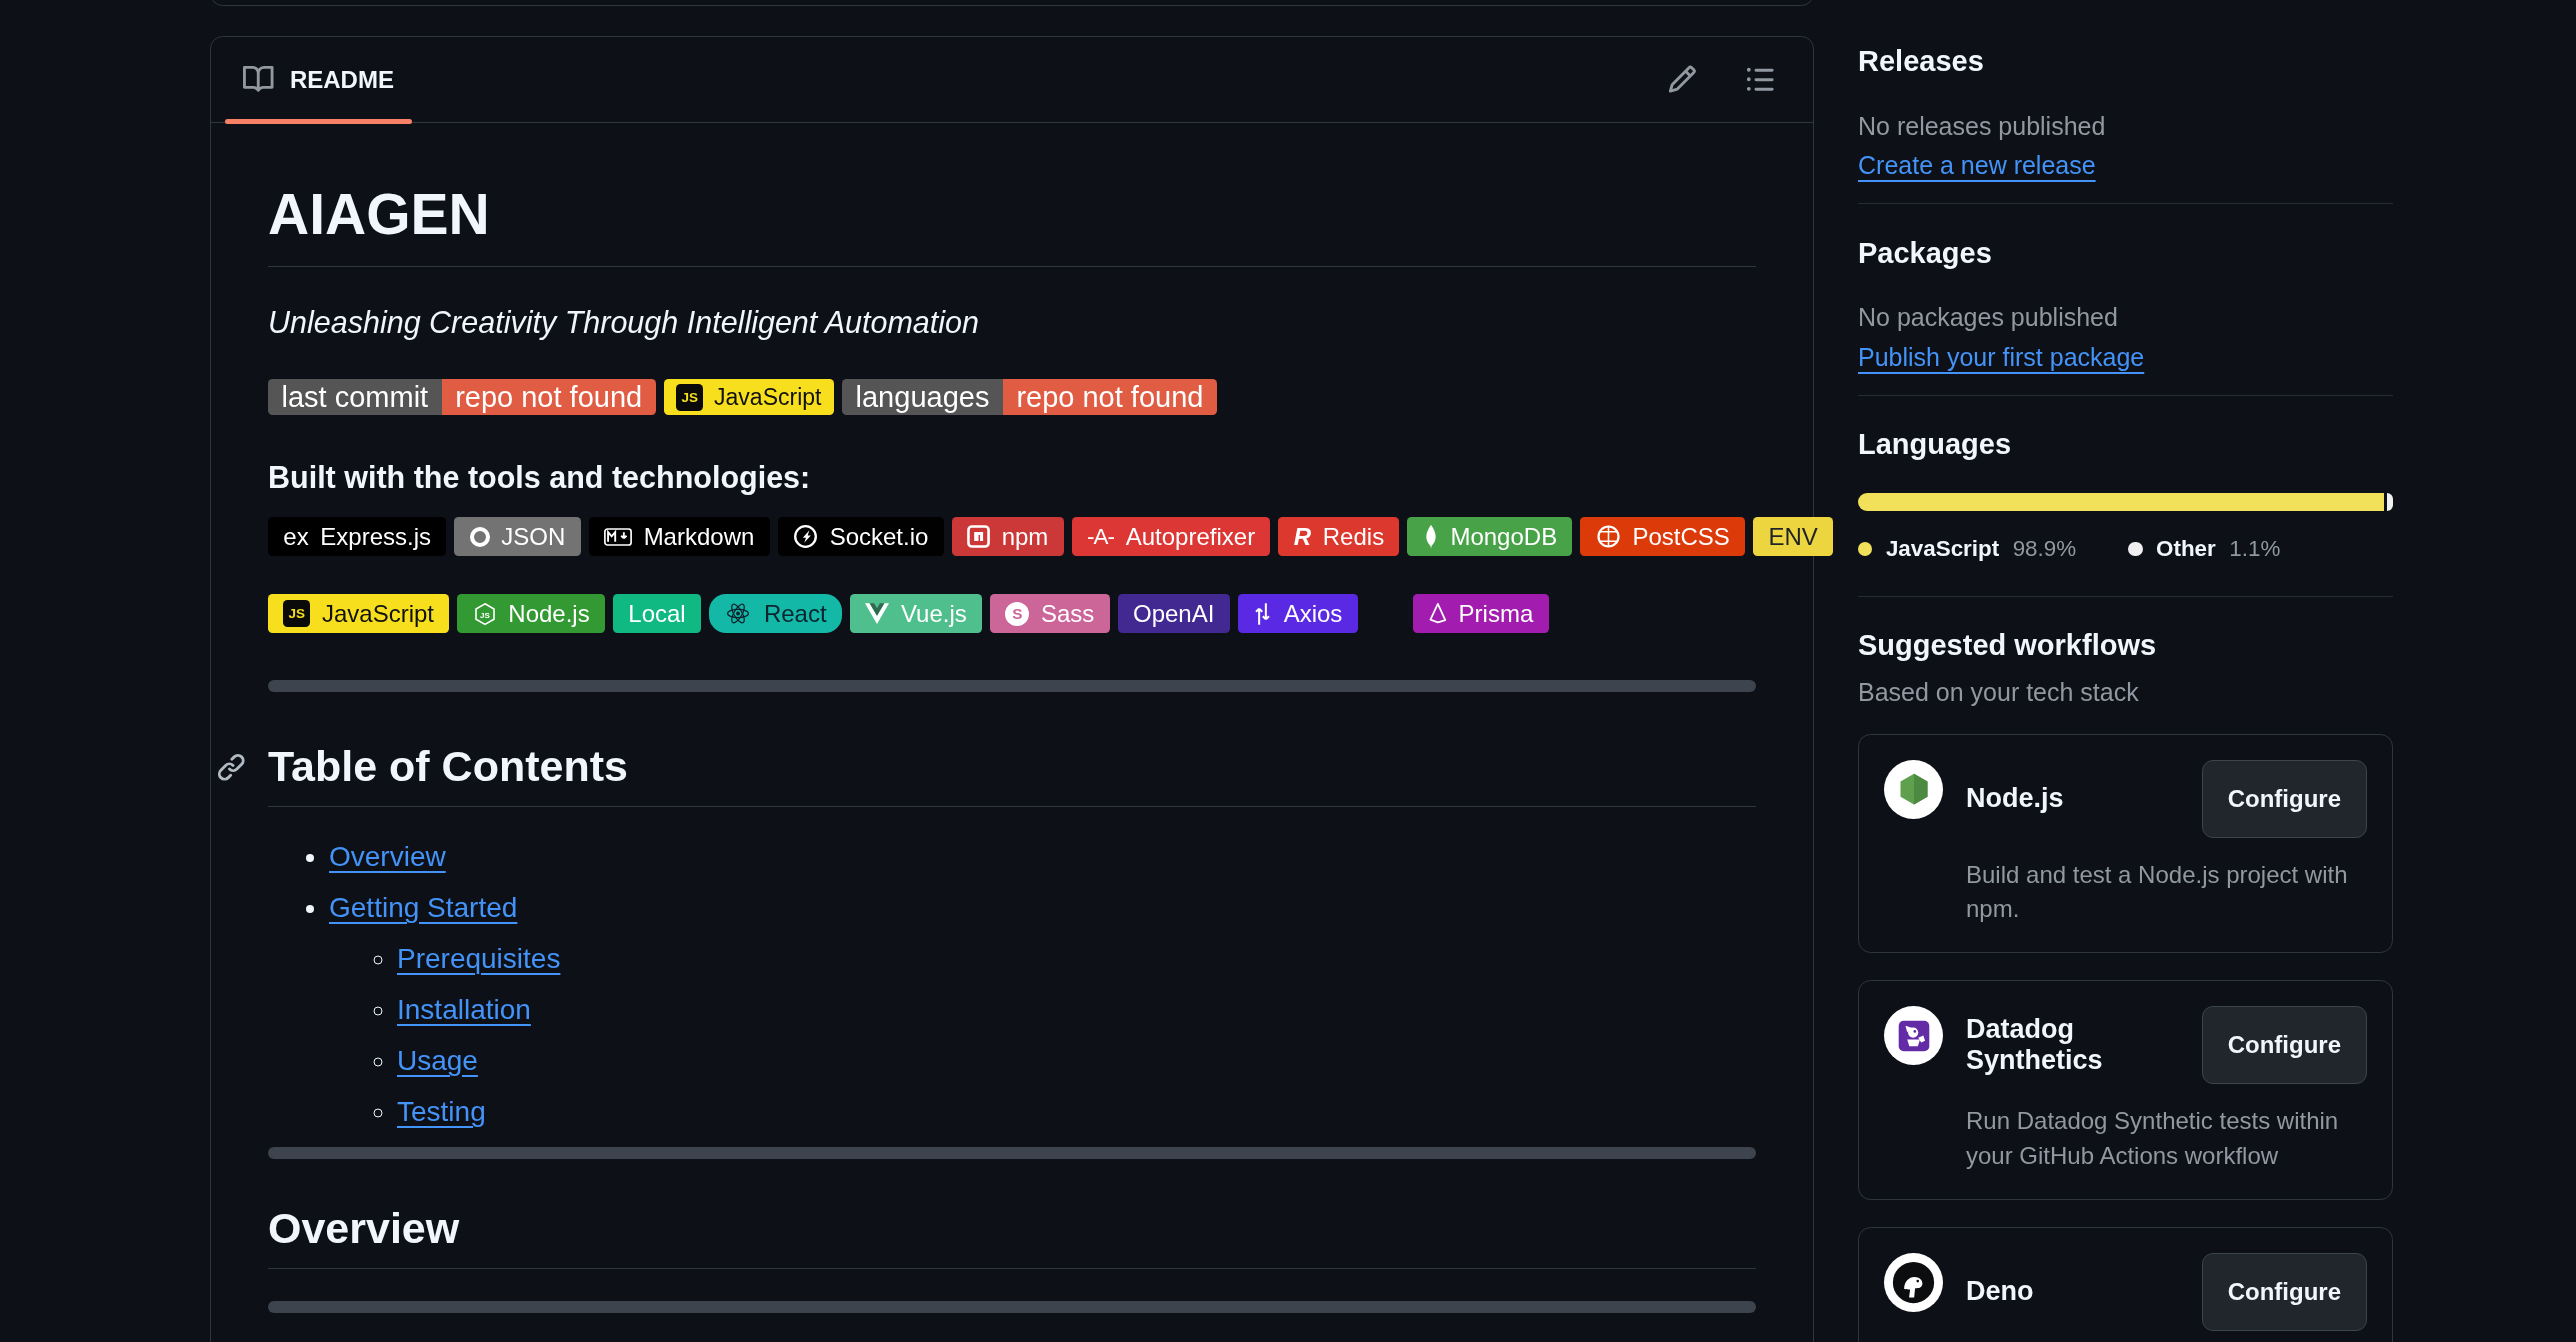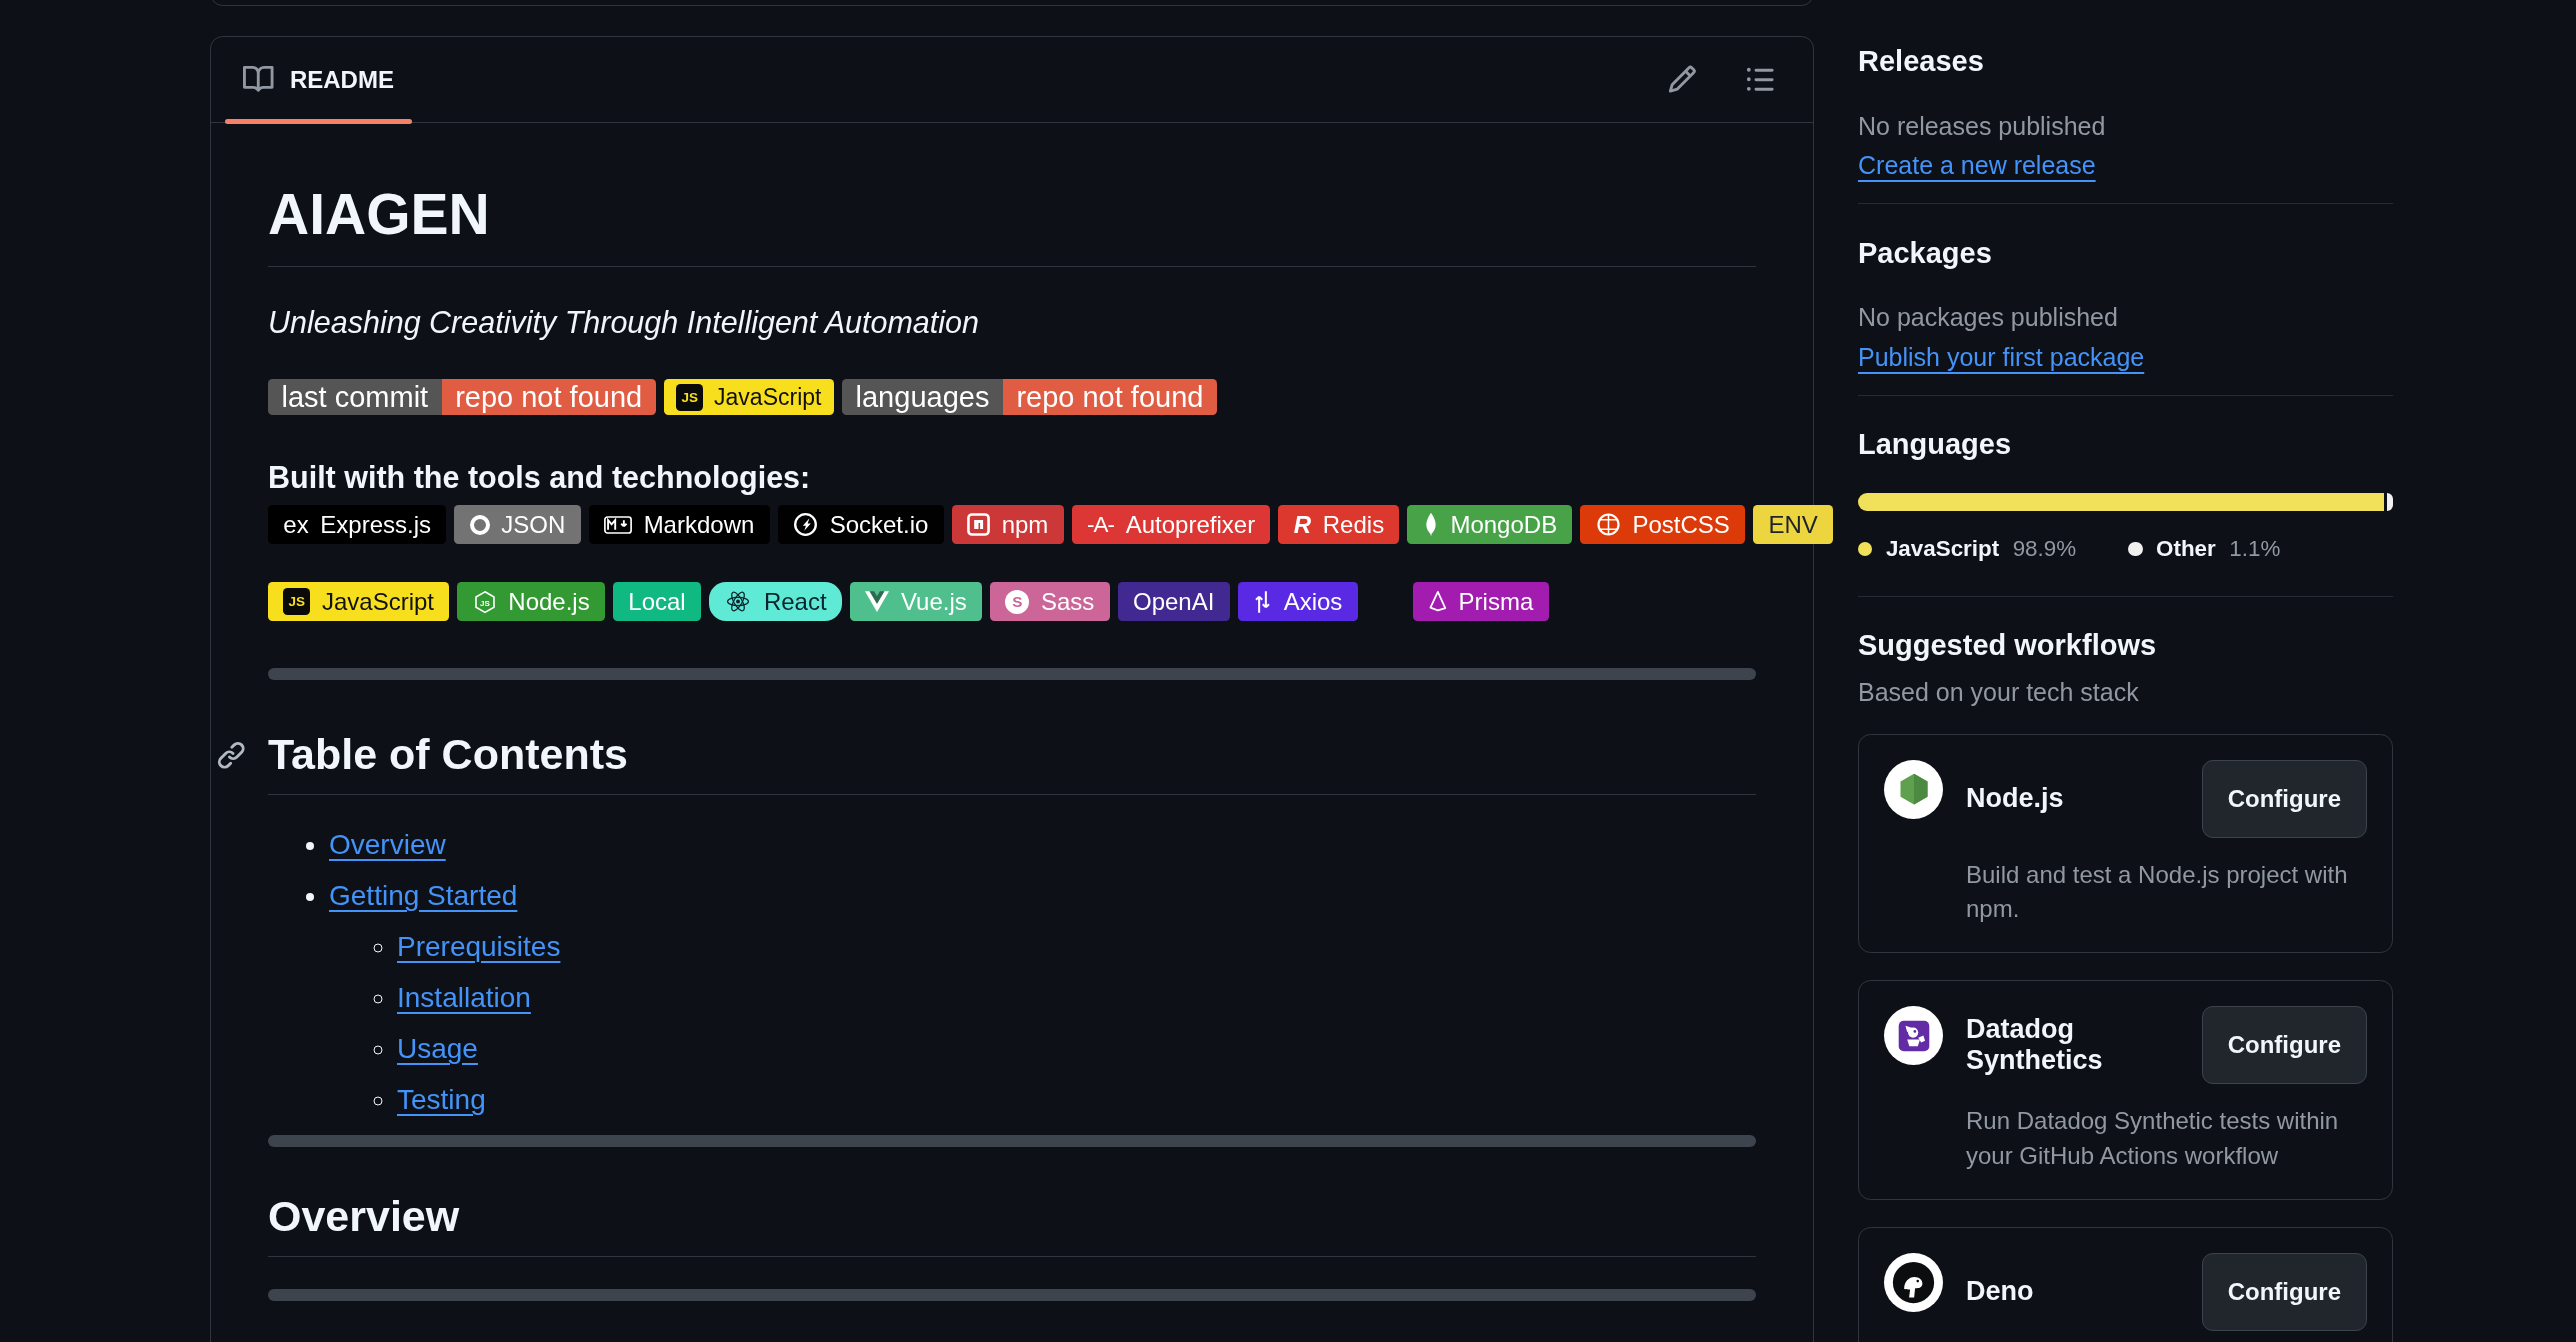--- a/index.html
+++ b/index.html
@@ -37,21 +37,21 @@
   .meta-badges{display:flex;gap:8px;margin-top:36px;}
   .badge-pair{display:inline-flex;height:36px;border-radius:4.5px;overflow:hidden;font-size:29px;}
   .badge-pair .b-label{display:flex;align-items:center;padding:0 13.5px;color:#fff;}
   .badge-pair .b-value{display:flex;align-items:center;padding:0 13.5px;color:#fff;}
   .badge-jsmeta{display:inline-flex;align-items:center;gap:10.8px;height:36px;border-radius:4.5px;
     padding:0 12.6px;font-size:23px;}
   .js-sq{display:flex;align-items:center;justify-content:center;width:27px;height:27px;
     background:#0a0a0a;border-radius:4.5px;color:#f7df1e;font-weight:700;font-size:13.5px;flex:none;}
 
   .built-heading{margin-top:43px;font-size:30.5px;font-weight:700;line-height:1.25;}
-  .tech-row{display:flex;gap:8px;margin-top:9px;}
+  .tech-row{display:flex;gap:8px;margin-top:21px;}
   .tech-row + .tech-row{margin-top:38px;}
   .tech-badge{display:inline-flex;align-items:center;gap:11.7px;height:39px;padding:0 15.3px;
     border-radius:4.5px;font-size:24px;white-space:nowrap;}
   .bi-text{font-weight:400;}
   .bi-donut{display:inline-block;width:20px;height:20px;border:4.5px solid #fff;border-radius:50%;}
   .bi-circle{display:flex;align-items:center;justify-content:center;width:24px;height:24px;
     border-radius:50%;font-weight:700;font-size:15.3px;}
 
   .thick-hr{height:11.7px;background:var(--hr);border:none;border-radius:6.3px;margin:47px 0 0;}
 
@@ -214,21 +214,21 @@
             <span class="tech-badge" style="background: rgb(51, 153, 51); color: rgb(255, 255, 255);">
               <svg width="24" height="24" viewBox="0 0 24 24" style="font-size:27px">
                 <path d="M12 1.8 21 7v10.2L12 22.4 3 17.2V7Z" fill="none" stroke="#fff" stroke-width="1.6"></path>
                 <text x="12" y="15.6" text-anchor="middle" font-size="8" fill="#fff" font-weight="bold" font-family="Liberation Sans, sans-serif">JS</text>
               </svg>
               <span>Node.js</span>
             </span>
             <span class="tech-badge" style="background: rgb(16, 185, 129); color: rgb(255, 255, 255);">
               <span>Local</span>
             </span>
-            <span class="tech-badge" style="background: #5eead4; color: rgb(11, 36, 48); border-radius: 17px;">
+            <span class="tech-badge" style="background: #14b8a6; color: rgb(11, 36, 48); border-radius: 17px;">
               <svg width="28" height="25" viewBox="0 0 24 24">
                 <g stroke="#0b2430" stroke-width="1.2" fill="none">
                   <ellipse cx="12" cy="12" rx="10" ry="3.9"></ellipse>
                   <ellipse cx="12" cy="12" rx="10" ry="3.9" transform="rotate(60 12 12)"></ellipse>
                   <ellipse cx="12" cy="12" rx="10" ry="3.9" transform="rotate(120 12 12)"></ellipse>
                 </g>
                 <circle cx="12" cy="12" r="1.9" fill="#0b2430"></circle>
               </svg>
               <span>React</span>
             </span>

